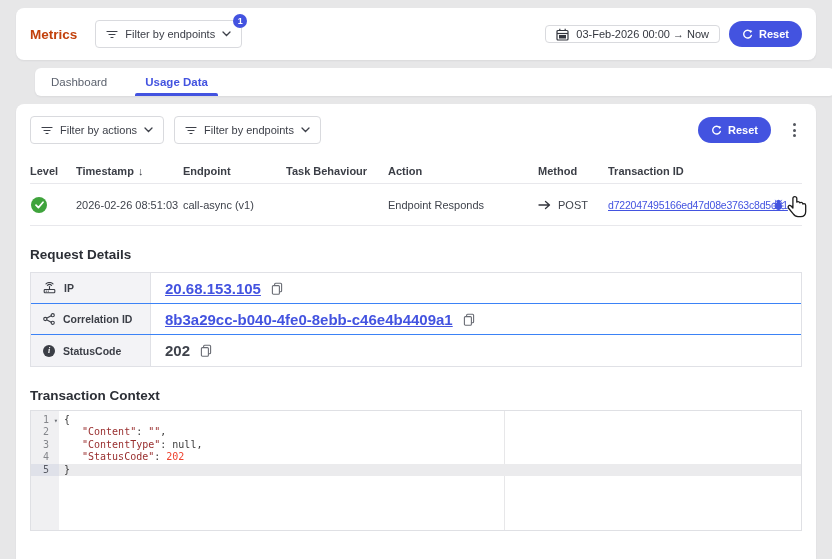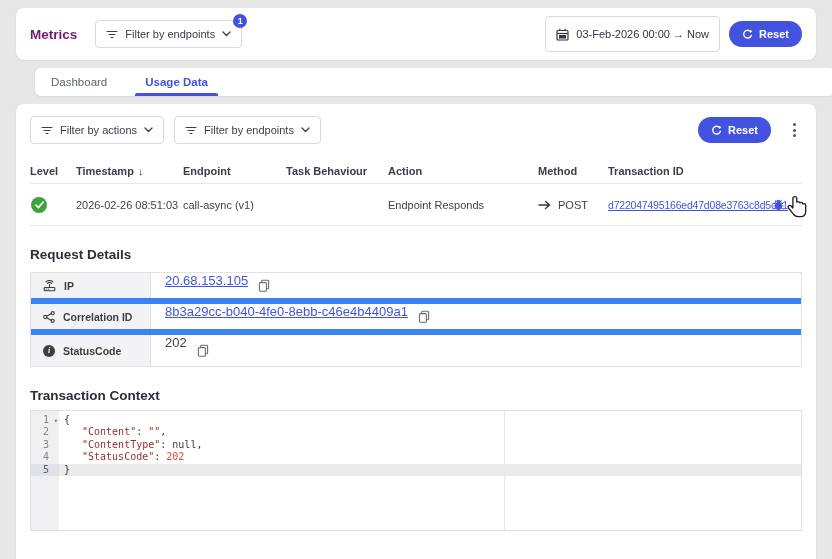--- a/index.html
+++ b/index.html
@@ -11,35 +11,35 @@
     color:#3f434c;
   }
   .card {
     position:absolute; left:16px; width:800px;
     background:#fff; border-radius:8px;
     box-shadow:0 1px 2px rgba(40,40,60,.07);
   }
 
   
   .hdr { top:8px; height:52px; display:flex; align-items:center; padding:0 14px; }
-  .hdr-title { font-size:13.5px; font-weight:700; color:#701a75; margin-right:18px; }
+  .hdr-title { font-size:13.5px; font-weight:700; color:#c2410c; margin-right:18px; }
   .btn-outline {
     position:relative; display:flex; align-items:center; gap:7px;
     height:28px; padding:0 10px; background:#fff;
     border:1px solid #d9dade; border-radius:4px;
     font-size:11px; color:#3d4049; cursor:pointer;
   }
   .badge {
     position:absolute; top:-7px; right:-6px; width:14px; height:14px;
     background:#4353e0; border-radius:50%; color:#fff;
     font-size:9px; font-weight:700; display:flex; align-items:center; justify-content:center;
   }
   .hdr-right { margin-left:auto; display:flex; align-items:center; gap:9px; }
   .date-btn {
-    display:flex; align-items:center; gap:7px; height:36px; padding:0 10px;
+    display:flex; align-items:center; gap:7px; height:18px; padding:0 10px;
     border:1px solid #d9dade; border-radius:4px; background:#fff;
     font-size:11px; color:#34373f; cursor:pointer;
   }
   .pill {
     display:flex; align-items:center; gap:6px; height:26px; padding:0 13px;
     background:#4353e0; border:none; border-radius:13px;
     color:#fff; font-size:11px; font-weight:700; cursor:pointer;
   }
 
   
@@ -69,28 +69,28 @@
   }
   .method-cell { display:flex; align-items:center; gap:7px; }
   .tx-link { color:#4353e0; text-decoration:underline; font-size:10.5px; letter-spacing:-0.2px; cursor:pointer; }
   .row-actions { display:flex; align-items:center; justify-content:flex-end; gap:7px; padding-right:0; }
   .icon-btn { background:none; border:none; padding:0; cursor:pointer; display:flex; align-items:center; }
 
   .section-title { margin-top:21px; font-size:13.5px; font-weight:700; color:#2c2f36; }
 
   
   .details { margin-top:10px; border:1px solid #e0e1e6; }
-  .drow { display:flex; height:31px; border-bottom:6px solid #3b82f6; }
+  .drow { display:flex; height:31px; border-bottom:1px solid #3b82f6; }
   .drow:last-child { border-bottom:none; }
   .dlabel {
     flex:0 0 120px; background:#f3f3f6; border-right:1px solid #e0e1e6;
     display:flex; align-items:center; gap:8px; padding-left:12px;
     font-size:10.5px; font-weight:700; color:#3b3e46;
   }
-  .dvalue { flex:1; display:flex; gap:10px; padding-left:14px; font-size:13px; color:#3f434c; }
+  .dvalue { flex:1; display:flex; align-items:center; gap:10px; padding-left:14px; font-size:15px; color:#3f434c;font-weight:bold; }
   .dvalue .val-link { color:#4353e0; text-decoration:underline; cursor:pointer; }
   .info-badge {
     width:12px; height:12px; border-radius:50%; background:#3b3e46; color:#fff;
     font-size:8px; font-weight:700; display:flex; align-items:center; justify-content:center;
     font-family:"Liberation Serif", serif; font-style:italic;
   }
 
   
   .editor {
     margin-top:7px; height:121px; border:1px solid #dfe0e4; position:relative;

